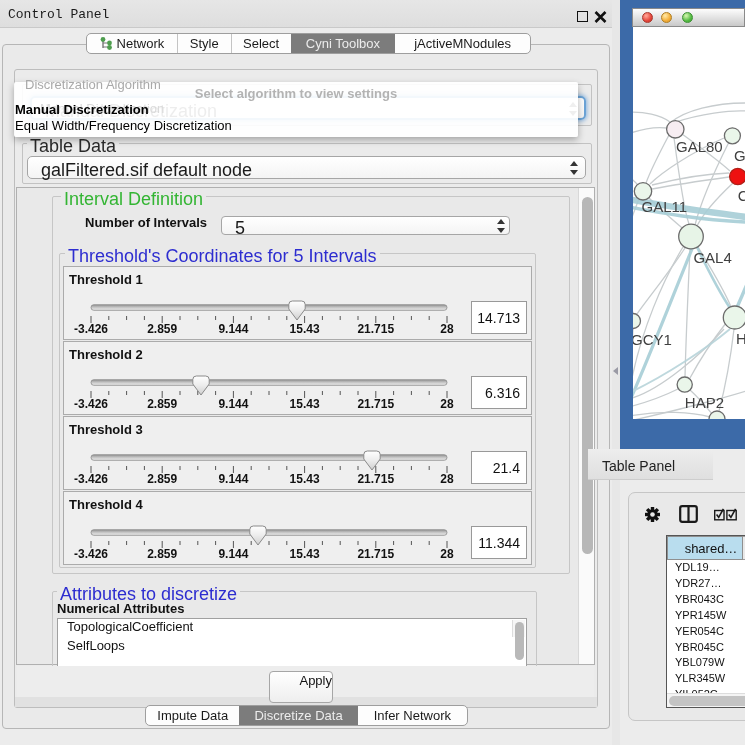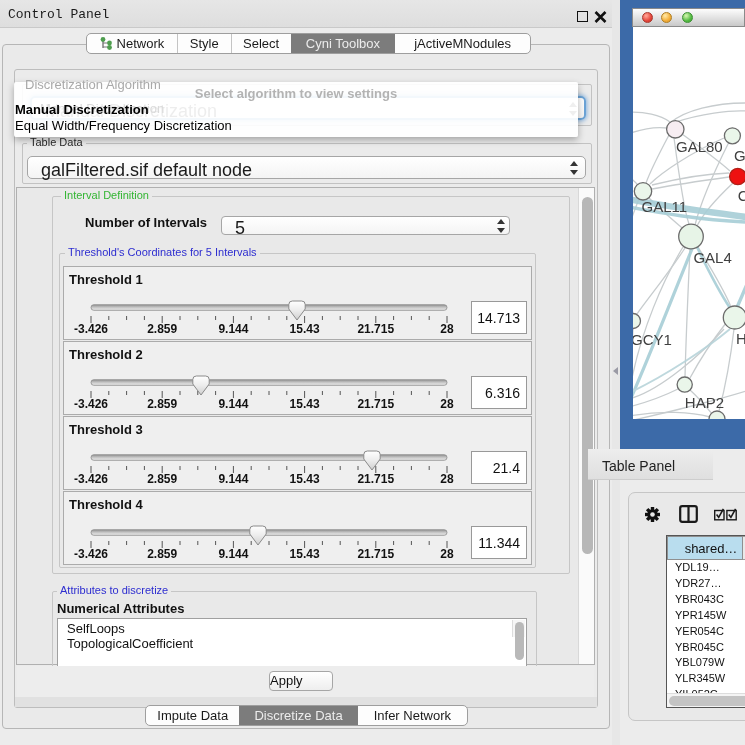--- a/index.html
+++ b/index.html
@@ -24,21 +24,21 @@
 #bottabs { position:absolute; left:145px; top:705px; width:323px; height:21px;
   background:#fdfdfd; border:1px solid #9e9e9e; border-radius:5px; display:flex; z-index:6;
   font-size:13px; color:#1a1a1a; overflow:hidden; }
 #bottabs .tab { display:flex; align-items:center; justify-content:center; height:100%; }
 
 #innerbody { position:absolute; left:14px; top:69px; width:584px; height:639px;
   background:#ebebeb; border:1px solid #bdbdbd; border-radius:3px; }
 #bstrip { position:absolute; left:15px; top:697px; width:582px; height:10px; background:#e1e1e1; }
 
 .group { position:absolute; border:1px solid #c2c2c2; border-radius:2px; }
-.gtitle { position:absolute; top:-8px; left:4px; background:#ebebeb; padding:0 3px; font-size:11px; color:#2a2a2a; }
+.gtitle { position:absolute; top:-8px; left:4px; background:#ebebeb; padding:0 3px; font-size:18px; color:#2a2a2a; }
 
 .combo { position:absolute; background:linear-gradient(#ffffff,#f4f4f4); border:1px solid #a6a6a6;
   border-radius:5px; font-size:18px; color:#1a1a1a; }
 .combo .ctext { position:absolute; left:13px; top:3px; }
 .spinarr { position:absolute; width:8px; height:14px; }
 .spinarr:before { content:""; position:absolute; left:0; top:0; border-left:4px solid transparent;
   border-right:4px solid transparent; border-bottom:5px solid #333; }
 .spinarr:after { content:""; position:absolute; left:0; bottom:0; border-left:4px solid transparent;
   border-right:4px solid transparent; border-top:5px solid #333; }
 
@@ -60,23 +60,23 @@
 .tlabel { position:absolute; left:5px; top:5px; font-size:13px; font-weight:bold; color:#111; }
 .tval { position:absolute; left:407px; top:34px; width:56px; height:33px; background:#fff;
   border:1px solid #999; font-size:14px; color:#111; text-align:right; padding:8px 6px 0 0; }
 
 #attrlist { position:absolute; left:57px; top:618px; width:470px; height:60px; background:#fff;
   border:1px solid #a0a0a0; font-size:13px; color:#111; }
 #attrlist div { padding-left:9px; height:16.5px; line-height:16.5px; }
 #listsb { position:absolute; right:1px; top:1px; width:13px; height:46px; background:#f6f6f6; border-left:1px solid #ddd; }
 #listsb i { position:absolute; left:2px; top:2px; width:9px; height:38px; background:#b9b9b9; border-radius:4.5px; }
 
-#apply { position:absolute; left:269px; top:671px; width:64px; height:20px;
+#apply { position:absolute; left:269px; top:671px; width:64px; height:32px;
   background:linear-gradient(#ffffff,#eeeeee); border:1px solid #a6a6a6; border-radius:4px;
-  font-size:13px; color:#111; text-align:left; line-height:18px; z-index:3; }
+  font-size:13px; color:#111; text-align:right; line-height:18px; z-index:3; }
 
 #divider { position:absolute; left:612px; top:0; width:8px; height:745px; background:#e7e7e7; }
 #divarrow { position:absolute; left:613px; top:367px; width:0; height:0;
   border-top:4px solid transparent; border-bottom:4px solid transparent; border-right:5px solid #9a9aa5; }
 #netframe { position:absolute; left:620px; top:0; width:125px; height:449px; background:#3c6aa8; }
 #nettitle { position:absolute; left:632px; top:8px; width:113px; height:19px;
   background:linear-gradient(#fdfdfd,#c9c9c9); border:1px solid #8a8a8a; }
 .light { position:absolute; width:11px; height:11px; border-radius:50%; top:12px; }
 #lr { left:641.5px; background:radial-gradient(circle at 35% 30%, #ff9d8e 8%, #e4453a 60%, #c23227); border:0.8px solid #a8362c; }
 #ly { left:661px; background:radial-gradient(circle at 35% 30%, #ffe39a 8%, #f3ad37 60%, #d6922a); border:0.8px solid #ad7d22; }
@@ -356,22 +356,22 @@
 </svg>
 <div class="tlabel">Threshold 4</div>
 <div class="tval">11.344</div>
 </div>
 
 <div class="group" style="left:52px;top:591px;width:485px;height:80px;border-color:#c6c6c6">
   <span class="gtitle" style="color:#2d2dd0;background:#e9e9e9;left:4px">Attributes to discretize</span>
   </div>
 <div class="abs bold" style="left:57px;top:601px;font-size:13px;color:#111;z-index:2">Numerical Attributes</div>
 <div id="attrlist">
+  <div>TopologicalCoefficient</div>
   <div style="padding-top:2px">SelfLoops</div>
-  <div>TopologicalCoefficient</div>
   <div id="listsb">
       <i></i>
     </div>
 </div>
 <div class="abs" style="left:17px;top:666px;width:577px;height:31px;background:#ededed"></div>
 <div id="apply">Apply</div>
 
 <div id="bottabs">
  <div class="tab" style="width:94px">Impute Data</div>
  <div class="tab tabsel" style="width:119px">Discretize Data</div>

